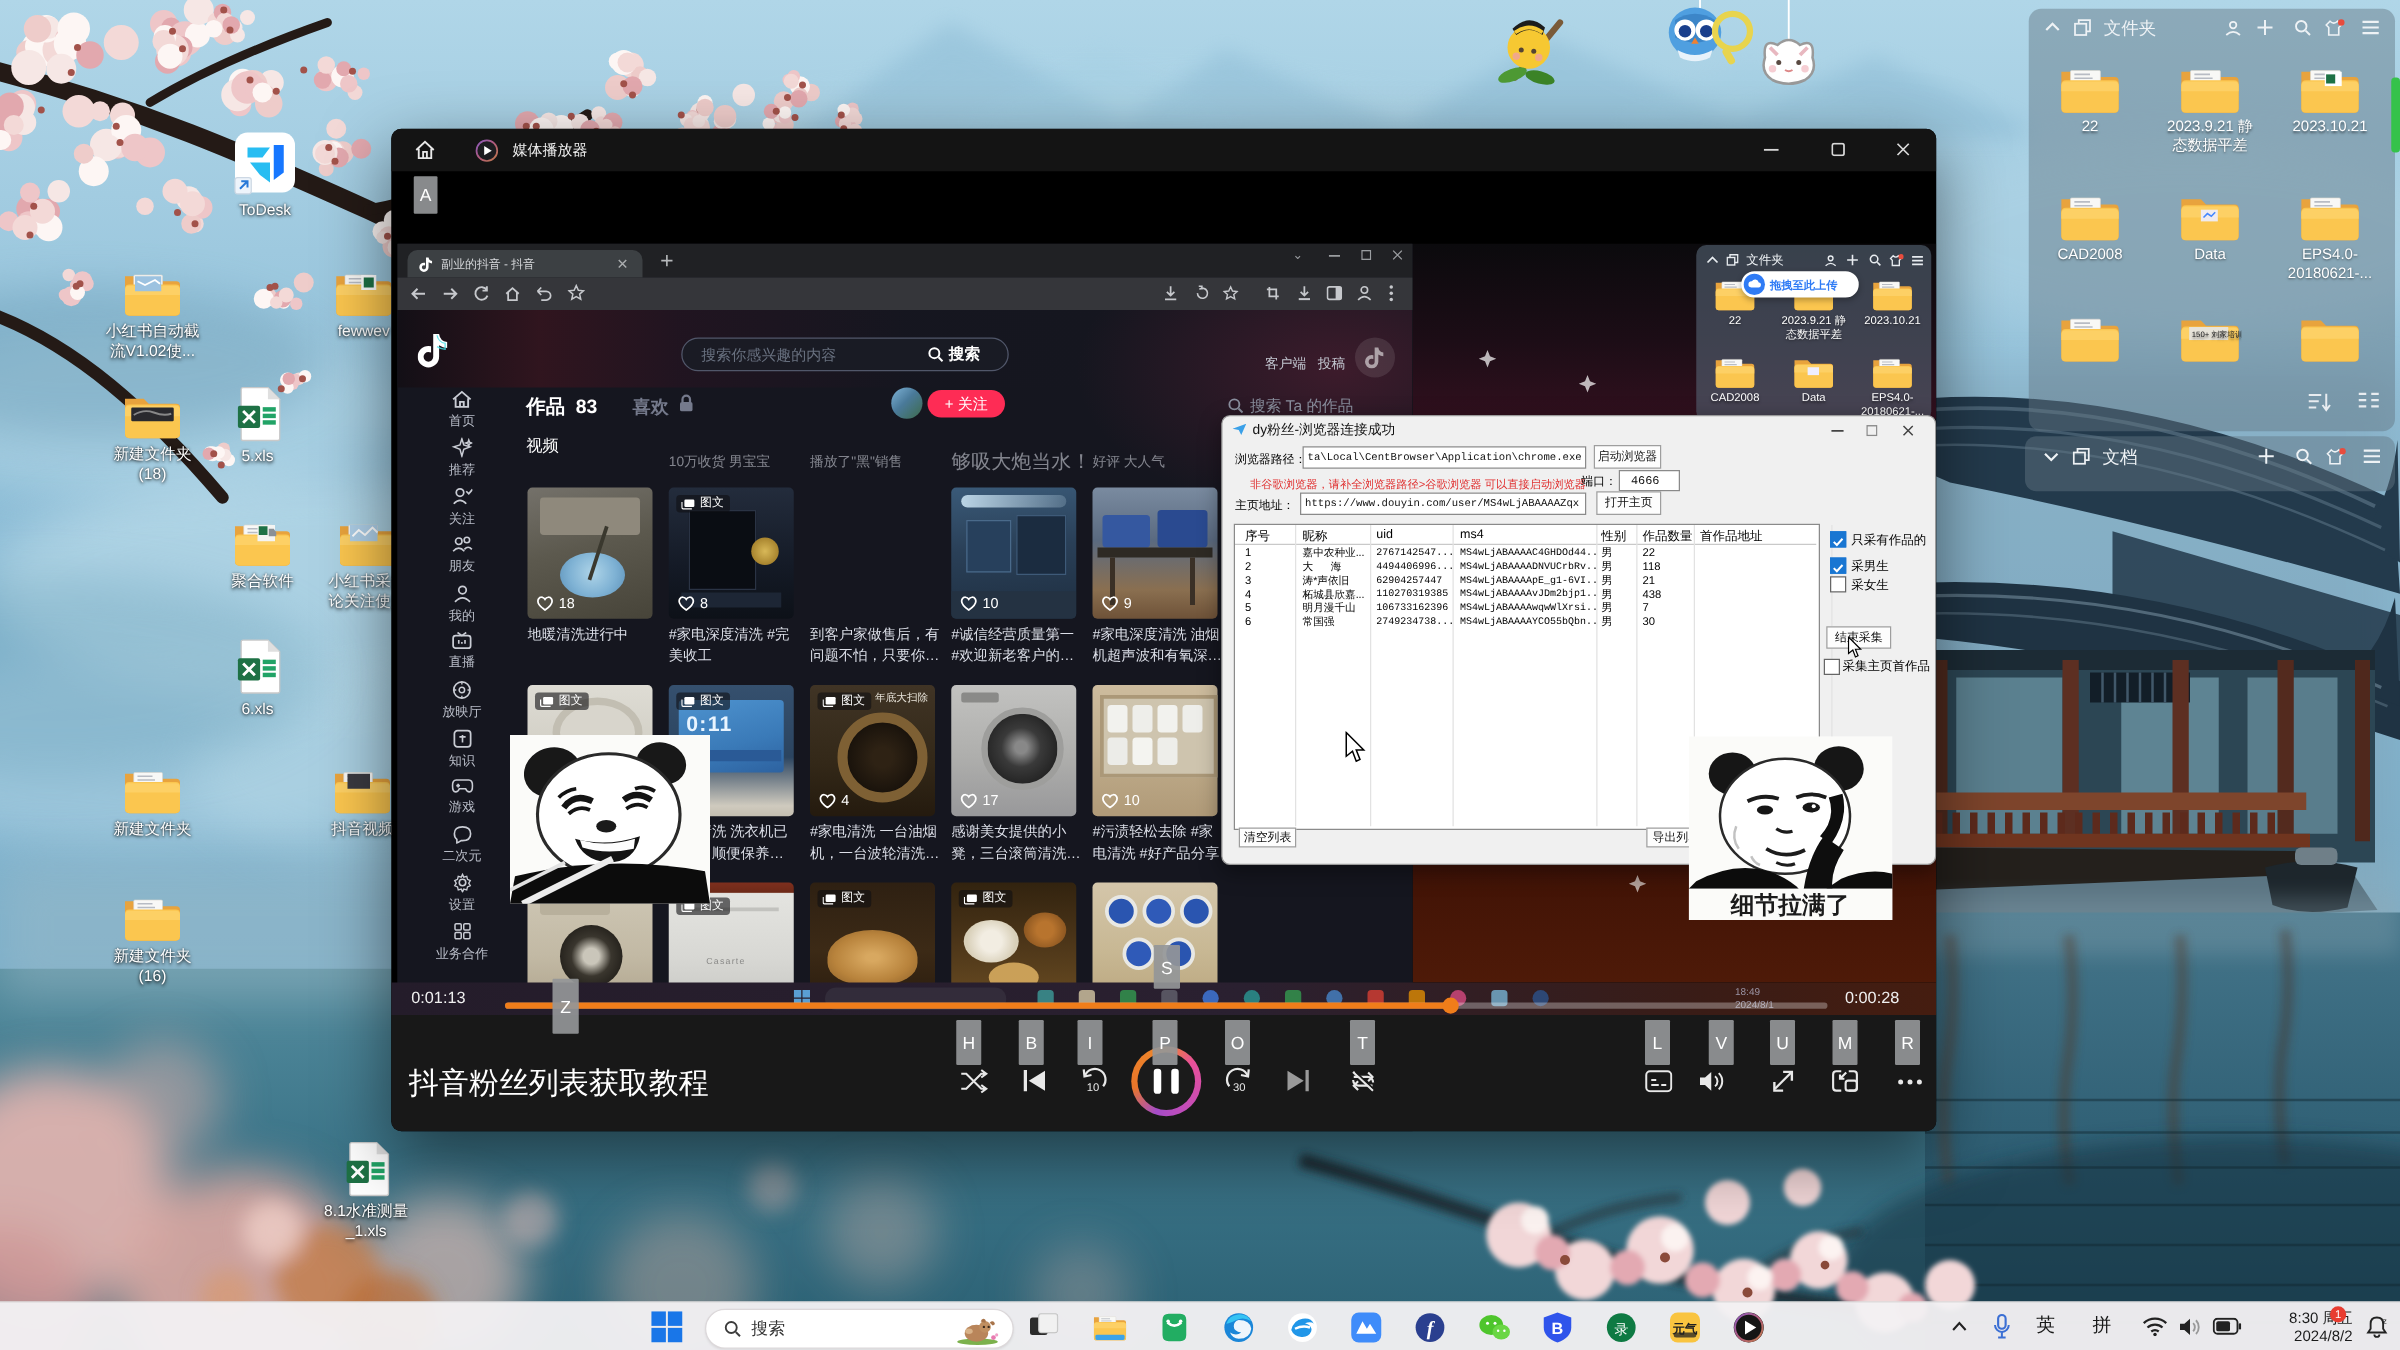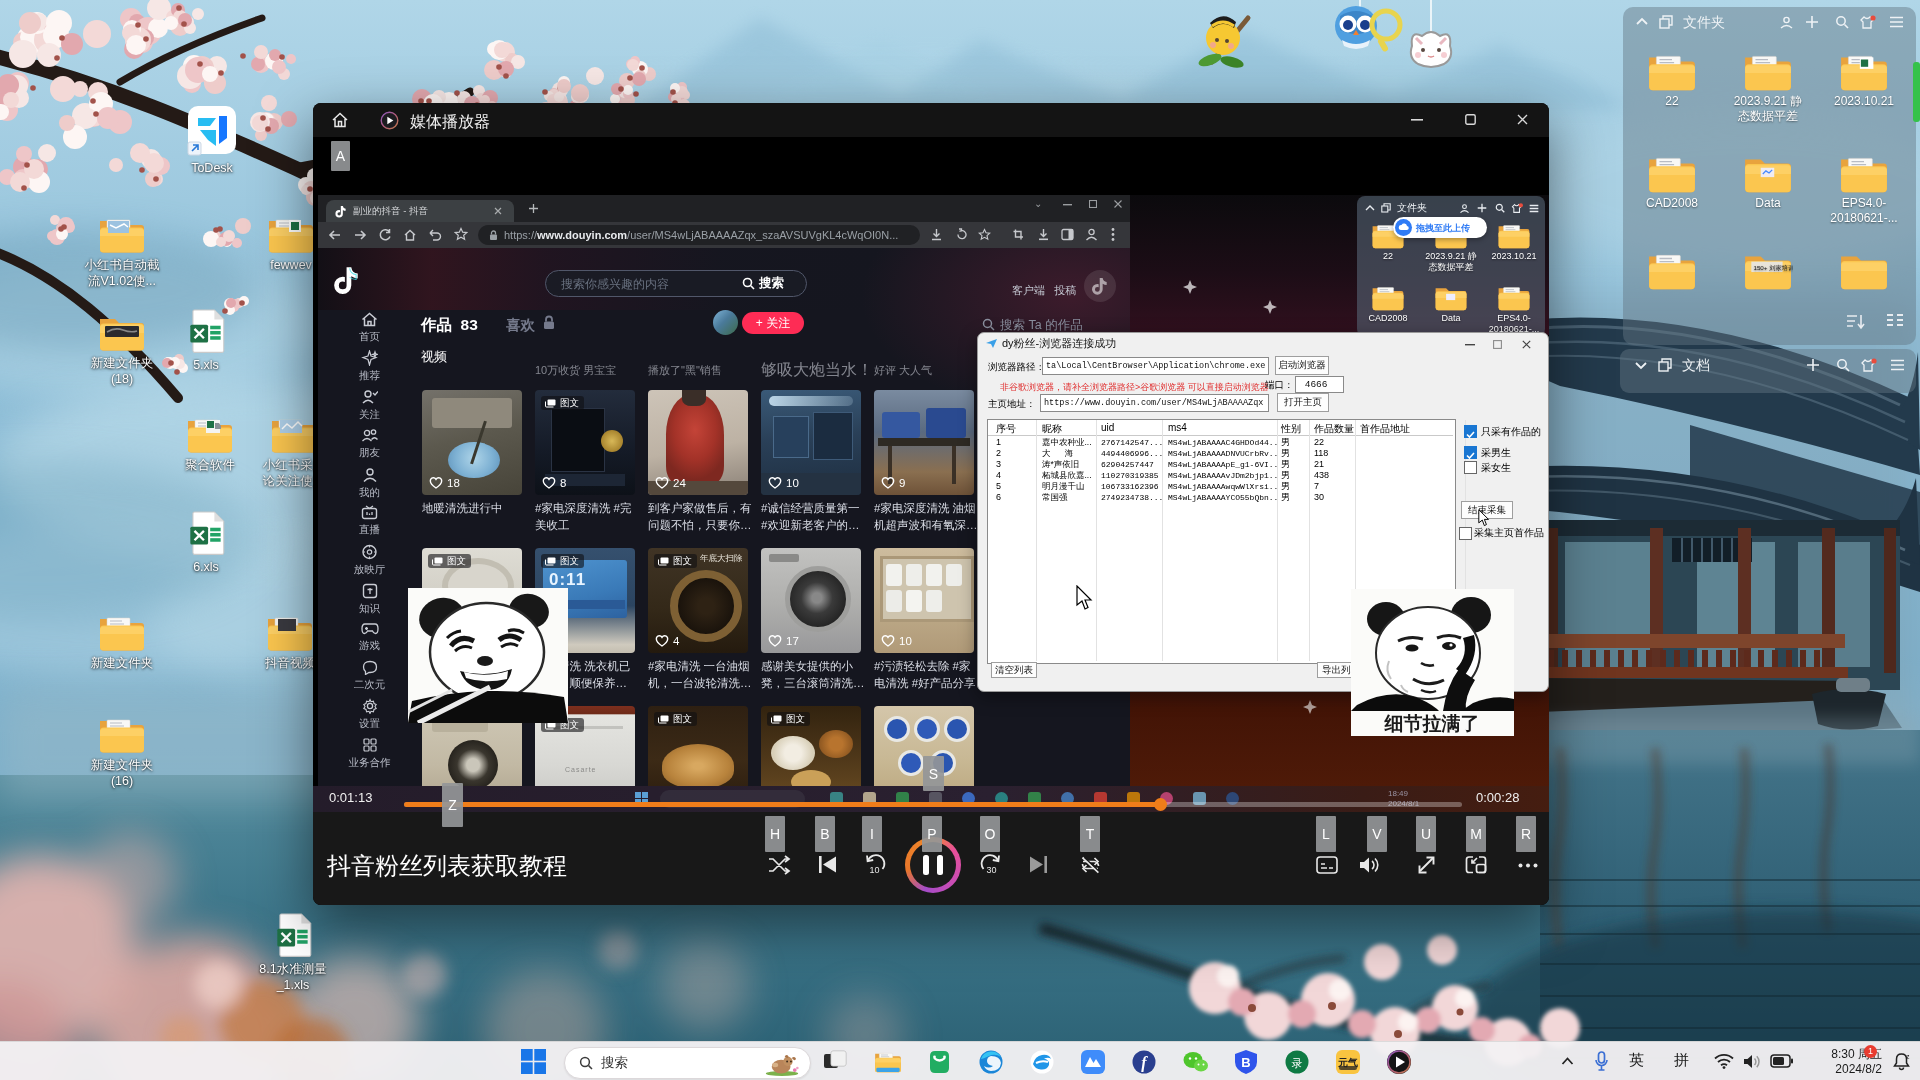--- a/index.html
+++ b/index.html
@@ -758,21 +758,21 @@
           <linearGradient id="plg" x1="0" y1="0" x2="1" y2="1">
             <stop offset="0" stop-color="#8a5ac0"></stop>
             <stop offset=".5" stop-color="#b05a7a"></stop>
             <stop offset="1" stop-color="#c07a4a"></stop>
           </linearGradient>
         </defs>
    <circle cx="11" cy="11" r="10" fill="#1c1c20"></circle>
    <circle cx="11" cy="11" r="9.6" fill="none" stroke="url(#plg)" stroke-width="1.6"></circle>
    <polygon points="8.5,6.8 15.5,11 8.5,15.2" fill="#fff"></polygon>
   </svg>
-  <span class="abs" style="left:97px;top:9px;font-size:16px;color:#f0f0f0">媒体播放器</span>
+  <span class="abs" style="left:97px;top:9px;font-size:12px;color:#f0f0f0">媒体播放器</span>
   <svg class="abs" style="left:1098px;top:16px" width="12" height="2" viewBox="0 0 12 2">
         <rect width="12" height="1.6" fill="#d8d8d8"></rect>
       </svg>
   <svg class="abs" style="left:1152px;top:11px" width="11" height="11" viewBox="0 0 11 11">
         <rect x=".8" y=".8" width="9.4" height="9.4" rx="1.5" fill="none" stroke="#d8d8d8" stroke-width="1.4"></rect>
       </svg>
   <svg class="abs" style="left:1204px;top:11px" width="11" height="11" viewBox="0 0 11 11">
         <path d="M1,1 L10,10 M10,1 L1,10" stroke="#d8d8d8" stroke-width="1.4"></path>
       </svg>
  </div>
@@ -838,27 +838,20 @@
         </svg>
    <svg class="abs" style="left:85px;top:6px" width="14" height="14" viewBox="0 0 14 14">
           <path d="M2,7 L7,2.5 L12,7 M3.5,6 V12 H10.5 V6" stroke="#c6c8cc" stroke-width="1.4" fill="none"></path>
         </svg>
    <svg class="abs" style="left:110px;top:6px" width="14" height="14" viewBox="0 0 14 14">
           <path d="M2,5 H9 A3.5,3.5 0 0 1 9,12 H5 M2,5 L5,2 M2,5 L5,8" stroke="#c6c8cc" stroke-width="1.4" fill="none"></path>
         </svg>
    <svg class="abs" style="left:136px;top:5px" width="14" height="14" viewBox="0 0 14 14">
           <path d="M7,1.5 L8.7,5.2 12.8,5.6 9.7,8.3 10.6,12.3 7,10.2 3.4,12.3 4.3,8.3 1.2,5.6 5.3,5.2 Z" stroke="#c6c8cc" stroke-width="1.2" fill="none"></path>
         </svg>
-   <div class="abs" style="left:160px;top:3px;width:442px;height:20px;background:#202124;border-radius:10px">
-    <svg class="abs" style="left:11px;top:5px" width="9" height="11" viewBox="0 0 9 11">
-            <rect x="1" y="4.5" width="7" height="5.5" rx="1" fill="#9aa0a6"></rect>
-            <path d="M2.5,4.5 V3 a2,2 0 0 1 4,0 V4.5" stroke="#9aa0a6" stroke-width="1.3" fill="none"></path>
-          </svg>
-    <div class="abs" style="left:26px;top:3.5px;font-size:11px;color:#9aa0a6;white-space:nowrap">https://<span style="color:#e8eaed;font-weight:bold">www.douyin.com</span>/user/MS4wLjABAAAAZqx_szaAVSUVgKL4cWqOI0N...</div>
-   </div>
    <svg class="abs" style="left:612px;top:6px" width="13" height="13" viewBox="0 0 13 13">
           <path d="M6.5,1 V8 M3.5,5.5 L6.5,8.5 L9.5,5.5 M2,11.5 H11" stroke="#c6c8cc" stroke-width="1.4" fill="none"></path>
         </svg>
    <svg class="abs" style="left:636px;top:6px" width="13" height="13" viewBox="0 0 13 13">
           <path d="M4,6.5 a4,4 0 1 0 1.5,-3 M5,1 h2.5 v2.5" stroke="#c6c8cc" stroke-width="1.3" fill="none"></path>
         </svg>
    <svg class="abs" style="left:660px;top:6px" width="13" height="13" viewBox="0 0 13 13">
           <path d="M6.5,1.5 L8,4.8 11.7,5.2 9,7.6 9.8,11.2 6.5,9.3 3.2,11.2 4,7.6 1.3,5.2 5,4.8 Z" stroke="#c6c8cc" stroke-width="1.1" fill="none"></path>
         </svg>
    <svg class="abs" style="left:694px;top:6px" width="13" height="13" viewBox="0 0 13 13">
@@ -937,28 +930,20 @@
     <div class="abs" style="left:10px;top:84px;width:80px;height:12px;background:#1d2635"></div>
     <div class="badge"><svg class="abs" style="left:4px;top:2.5px" width="11" height="9" viewBox="0 0 11 9">
               <rect x="2.5" y="0.5" width="8" height="6" rx="1" fill="#fff"></rect>
               <path d="M.5,2.5 v4.5 a1,1 0 0 0 1,1 h7" stroke="#fff" stroke-width="1" fill="none"></path>
             </svg>图文</div>
     <div class="lk"><svg width="14" height="13" viewBox="0 0 14 13">
               <path d="M7,12 C2,8.5 .5,5.5 1.8,3.2 C3,1.2 5.8,1.4 7,3.4 C8.2,1.4 11,1.2 12.2,3.2 C13.5,5.5 12,8.5 7,12 Z" fill="none" stroke="#fff" stroke-width="1.4"></path>
             </svg>8</div>
    </div>
    <div class="ct" style="left:217px;top:252px">#家电深度清洗 #完<br>美收工</div>
-   <div class="card" style="left:330px;top:142px;background:linear-gradient(170deg,#cdc4b8 0%,#bdb2a4 55%,#8a8076 100%)">
-    <div class="abs" style="left:18px;top:4px;width:58px;height:90px;background:radial-gradient(ellipse 60% 55% at 50% 40%,#c44438 0%,#a33228 60%,#7e2820 100%);border-radius:45% 45% 20% 20%"></div>
-    <div class="abs" style="left:34px;top:0px;width:24px;height:16px;background:#3a2e28;border-radius:0 0 40% 40%"></div>
-    <div class="abs" style="left:0;bottom:0;width:100px;height:14px;background:#54483c"></div>
-    <div class="lk"><svg width="14" height="13" viewBox="0 0 14 13">
-              <path d="M7,12 C2,8.5 .5,5.5 1.8,3.2 C3,1.2 5.8,1.4 7,3.4 C8.2,1.4 11,1.2 12.2,3.2 C13.5,5.5 12,8.5 7,12 Z" fill="none" stroke="#fff" stroke-width="1.4"></path>
-            </svg>24</div>
-   </div>
    <div class="ct" style="left:330px;top:252px">到客户家做售后，有<br>问题不怕，只要你…</div>
    <div class="card" style="left:443px;top:142px;background:linear-gradient(175deg,#3a5a78 0%,#2a4058 45%,#1e2e40 100%)">
     <div class="abs" style="left:8px;top:6px;width:84px;height:10px;background:linear-gradient(90deg,rgba(210,235,250,.85),rgba(210,235,250,.2));border-radius:5px"></div>
     <div class="abs" style="left:12px;top:26px;width:34px;height:40px;background:#27405c;border:1px solid #4a6a8a"></div>
     <div class="abs" style="left:52px;top:22px;width:38px;height:46px;background:#1b2c40;border:1px solid #3e5a78"></div>
     <div class="abs" style="left:0;bottom:0;width:100px;height:22px;background:#243242"></div>
     <div class="lk"><svg width="14" height="13" viewBox="0 0 14 13">
               <path d="M7,12 C2,8.5 .5,5.5 1.8,3.2 C3,1.2 5.8,1.4 7,3.4 C8.2,1.4 11,1.2 12.2,3.2 C13.5,5.5 12,8.5 7,12 Z" fill="none" stroke="#fff" stroke-width="1.4"></path>
             </svg>10</div>
    </div>

